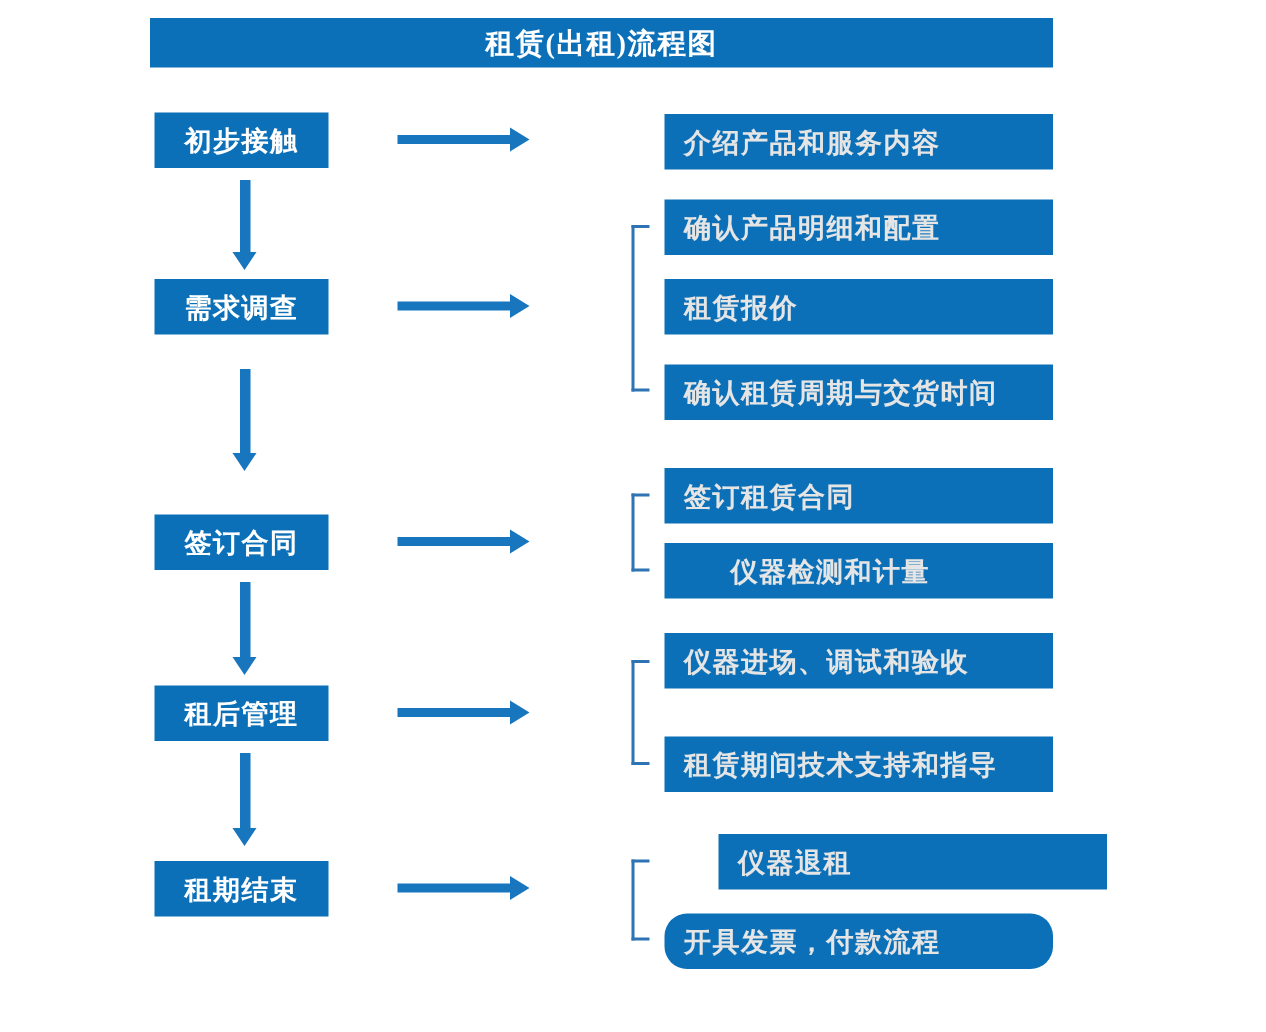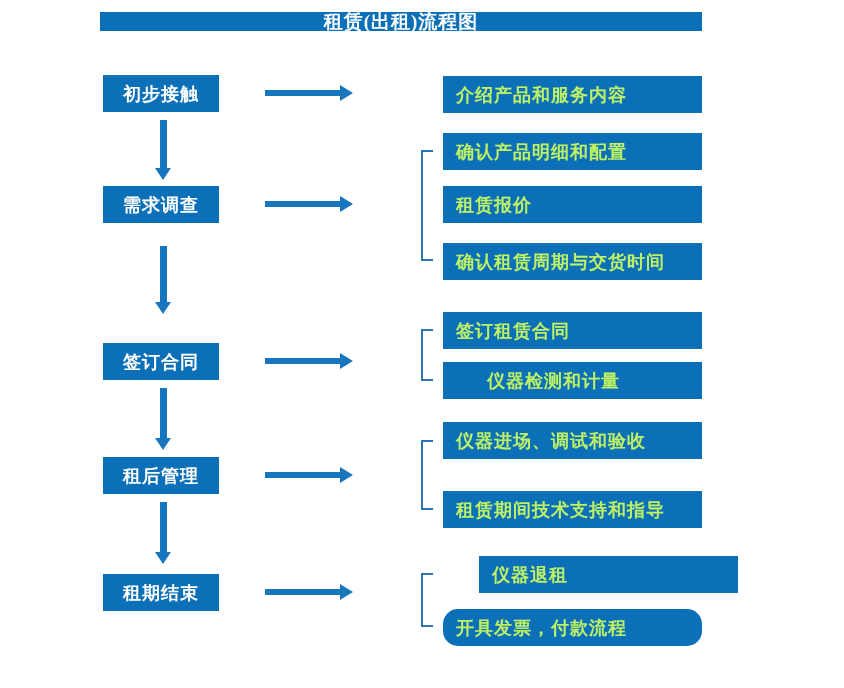--- a/index.html
+++ b/index.html
@@ -4,36 +4,36 @@
 <style>
   html,body{margin:0;padding:0;background:#ffffff;}
   #canvas{
     position:relative;
     width:844px;height:688px;
     background:#ffffff;
     font-family:"Liberation Serif","DejaVu Serif",serif;
     overflow:hidden;
   }
   .title-banner{
-    position:absolute;left:100px;top:12px;width:602px;height:19px;
+    position:absolute;left:100px;top:12px;width:602px;height:33px;
     background:#0C70B8;color:#ffffff;
     font-size:19px;font-weight:bold;
     display:flex;align-items:center;justify-content:center;
     letter-spacing:1px;
   }
   .stage-box{
     position:absolute;left:103px;width:116px;height:37px;
     background:#0C70B8;color:#ffffff;
     font-size:18px;font-weight:bold;
     display:flex;align-items:center;justify-content:center;
     letter-spacing:1px;
   }
   .out-box{
     position:absolute;left:443px;width:259px;height:37px;
-    background:#0C70B8;color:#bef264;
+    background:#0C70B8;color:#e5e5e5;
     font-size:18px;font-weight:bold;
     display:flex;align-items:center;
     padding-left:13px;box-sizing:border-box;
     letter-spacing:1px;
   }
   
   .harrow{position:absolute;left:265px;width:88px;height:16px;}
   .harrow::before{
     content:"";position:absolute;left:0;top:5px;height:6px;right:12px;
     background:#1776BE;

